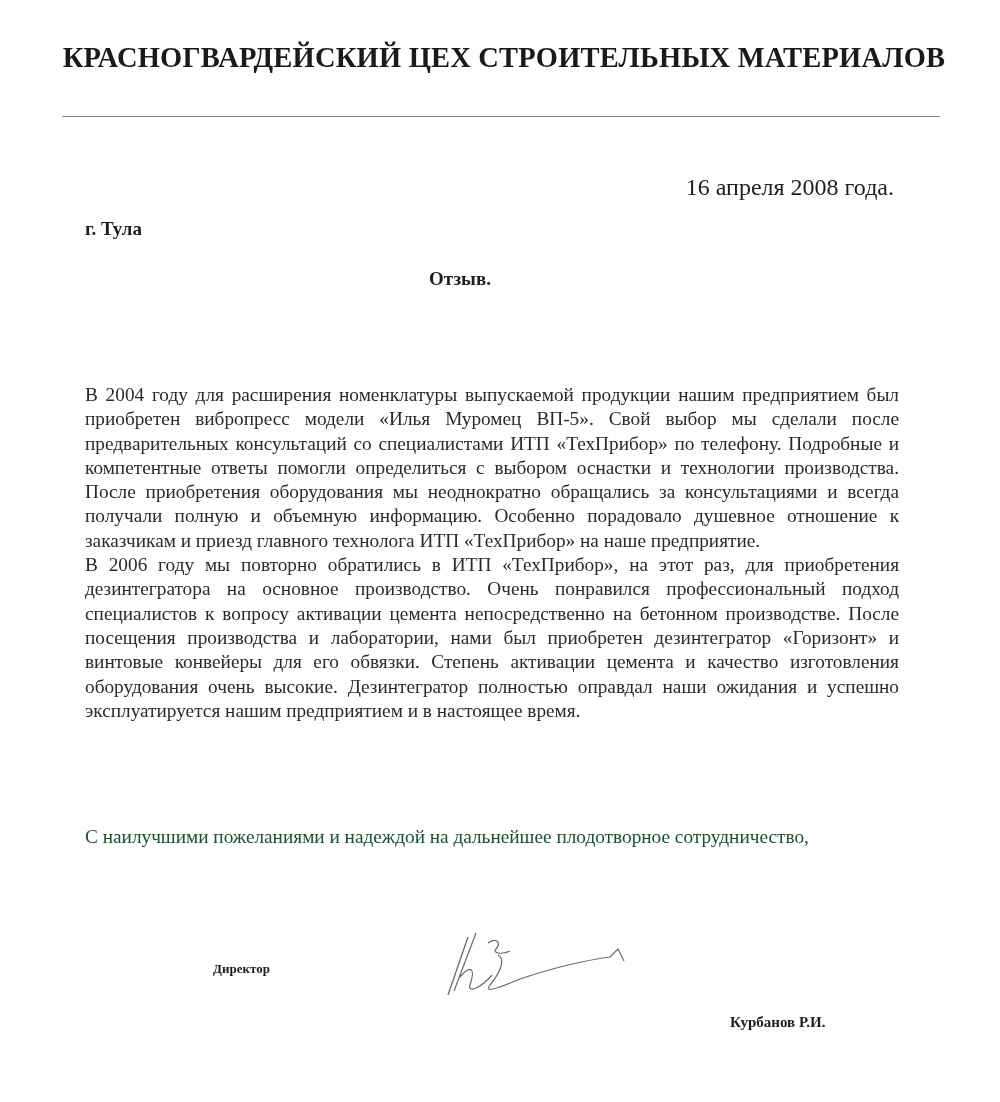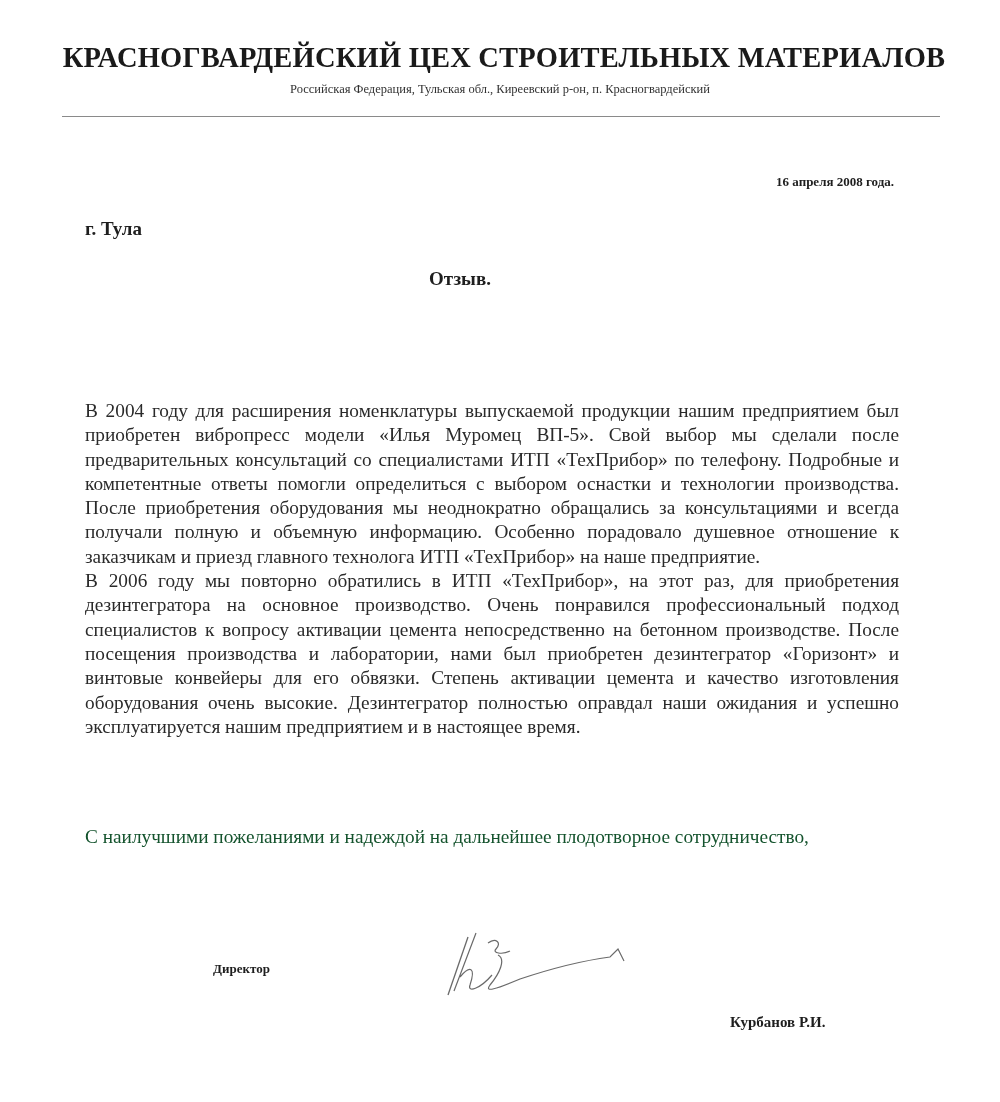--- a/index.html
+++ b/index.html
@@ -5,38 +5,37 @@
   html, body { margin:0; padding:0; background:#ffffff; }
   body { width:1000px; height:1102px; position:relative; overflow:hidden;
          font-family:"Liberation Serif", serif; color:#1e1e1e; }
   .org-title { position:absolute; left:4px; width:1000px; top:42px; text-align:center;
                font-size:28.5px; font-weight:bold; letter-spacing:0.2px; color:#1a1a1a; }
   .org-addr { position:absolute; left:0; width:1000px; top:82px; text-align:center;
               font-size:12.5px; line-height:15px; color:#333; }
   .rule { position:absolute; left:62px; width:878px; top:116px; height:0;
           border-top:1px solid #8a8a8a; }
   .city { position:absolute; left:85px; top:174px; font-size:19px; font-weight:bold;margin-top:44px; }
-  .date { position:absolute; right:106px; top:174px; font-size:13px; font-weight:bold; }
+  .date { position:absolute; right:106px; top:174px; font-size:24px; font-weight:normal; }
   .heading { position:absolute; left:0; width:920px; top:268px; text-align:center;
              font-size:19px; font-weight:bold; }
-  .body { position:absolute; left:85px; width:814px; top:399px;
+  .body { position:absolute; left:85px; width:814px; top:383px;
           font-size:19.3px; line-height:24.3px; text-align:justify; color:#2a2a2a; }
   .body p { margin:0; }
   .closing { position:absolute; left:85px; top:826px; font-size:19.3px; color:#14532d; }
   .sig-role { position:absolute; left:213px; top:961px; font-size:13px; font-weight:bold; }
   .sig-name { position:absolute; left:730px; top:1014px; font-size:15px; font-weight:bold; }
   .signature { position:absolute; left:440px; top:915px; width:200px; height:85px; }
 </style>
 </head>
 <body>
 
 <div>
   <div class="org-title">КРАСНОГВАРДЕЙСКИЙ ЦЕХ СТРОИТЕЛЬНЫХ МАТЕРИАЛОВ</div>
   <div class="org-addr">
-    <div>Российская Федерация, Тульская обл., Киреевский р-он, п. Красногвардейский</div>
   </div>
   <div class="rule"></div>
 </div>
 
 <div class="city">г. Тула</div>
 <div class="date">16 апреля 2008 года.</div>
 
 <div class="heading">Отзыв.</div>
 
 <div class="body">

